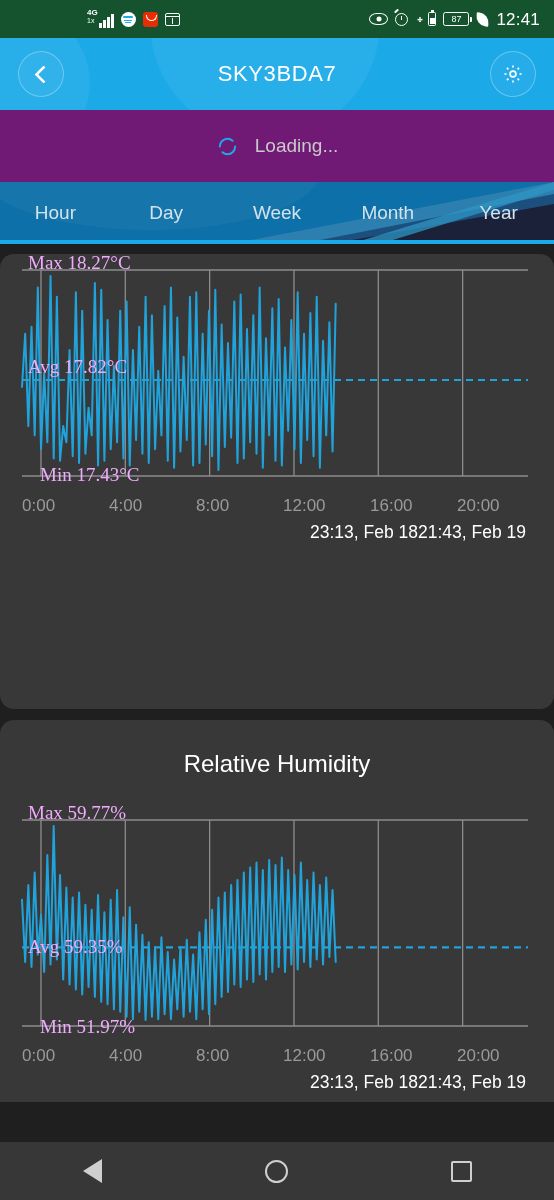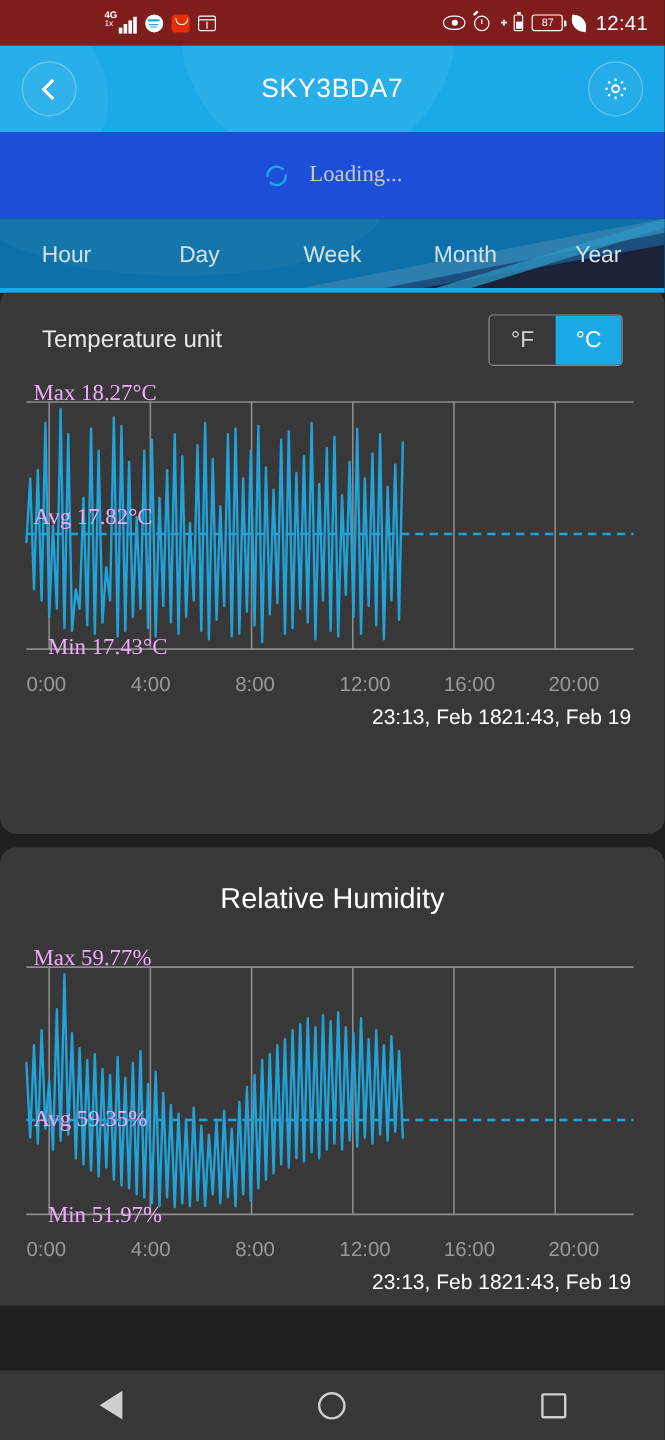--- a/index.html
+++ b/index.html
@@ -6,21 +6,21 @@
   html,body { width:554px; height:1200px; }
   body {
     background:#1f1f1f;
     font-family:"Liberation Sans", sans-serif;
     overflow:hidden;
     position:relative;
   }
 
   
   .statusbar{
-    height:38px; background:#7f1d1d; position:relative;
+    height:38px; background:#14532d; position:relative;
     display:flex; align-items:center; justify-content:space-between;
     padding:0 14px; color:#ffffff;text-align:right;
   }
   .sb-left, .sb-right{ display:flex; align-items:center; gap:7px; }
   .sb-left{ margin-left:74px; }
   .net-ico{ display:flex; align-items:flex-end; gap:1px; position:relative; height:18px;}
   .net-ico .g4{ position:absolute; left:-1px; top:-1px; font-size:8px; line-height:8px; font-weight:bold;}
   .net-ico .gsub{ position:absolute; left:-1px; top:7px; font-size:7px; line-height:7px;}
   .bars{ display:flex; align-items:flex-end; gap:1.5px; margin-left:11px;}
   .bars i{ width:2.5px; background:#fff; display:block;}
@@ -68,21 +68,21 @@
   }
   .circle-btn.left{left:18px;}
   .circle-btn.right{right:18px;}
   .chev{width:13px;height:13px;border-left:3px solid #fff;border-bottom:3px solid #fff;transform:rotate(45deg);margin-left:4px;border-radius:1px;}
   .gear{position:relative;width:22px;height:22px;}
   .gear svg{display:block;}
   .apptitle{font-size:22px;color:#fff;letter-spacing:.6px;z-index:2;}
 
   
   .loading{
-    height:72px;background:#1d4ed8;display:flex;align-items:center;justify-content:center;gap:16px;font-family:Liberation Serif, serif;
+    height:72px;background:#701a75;display:flex;align-items:center;justify-content:center;gap:16px;
   }
   .spinner{width:23px;height:23px;}
   .loading-label{color:#c9c9c9;font-size:19px;}
 
   
   .tabs{height:62px;position:relative;overflow:hidden;background:#0d70a8;}
   .tabs .deco{position:absolute;inset:0;}
   .tabs .tabrow{position:relative;z-index:3;height:100%;display:flex;align-items:center;}
   .tab{flex:1;text-align:center;color:#d3e3ec;font-size:19px;}
   .tab-underline{position:absolute;left:0;bottom:0;height:4px;width:100%;background:#1ba9e8;z-index:2;}
@@ -197,27 +197,20 @@
     <div class="tab">Hour</div>
     <div class="tab">Day</div>
     <div class="tab">Week</div>
     <div class="tab">Month</div>
     <div class="tab">Year</div>
   </div>
 </div>
 
 <div class="card" id="card-temp">
 
-  <div class="unit-row">
-    <div class="unit-label">Temperature unit</div>
-    <div class="toggle">
-      <div>°F</div>
-      <div class="on">°C</div>
-    </div>
-  </div>
 
   <div class="chart-wrap">
     <div class="stat max" style="top:-2px;">Max 18.27°C</div>
     <div class="stat avg" style="top:102px;">Avg 17.82°C</div>
     <div class="stat min" style="top:210px;">Min 17.43°C</div>
     <svg id="svg-temp" width="554" height="240" viewBox="0 0 554 240">
         <line x1="22" y1="16" x2="528" y2="16" stroke="#8d8d8d" stroke-width="1.4"></line>
         <line x1="22" y1="222" x2="528" y2="222" stroke="#8d8d8d" stroke-width="1.4"></line>
         <line x1="40.974999999999994" y1="16" x2="40.974999999999994" y2="222" stroke="#8d8d8d" stroke-width="1.3"></line>
         <line x1="125.30833333333332" y1="16" x2="125.30833333333332" y2="222" stroke="#8d8d8d" stroke-width="1.3"></line>

